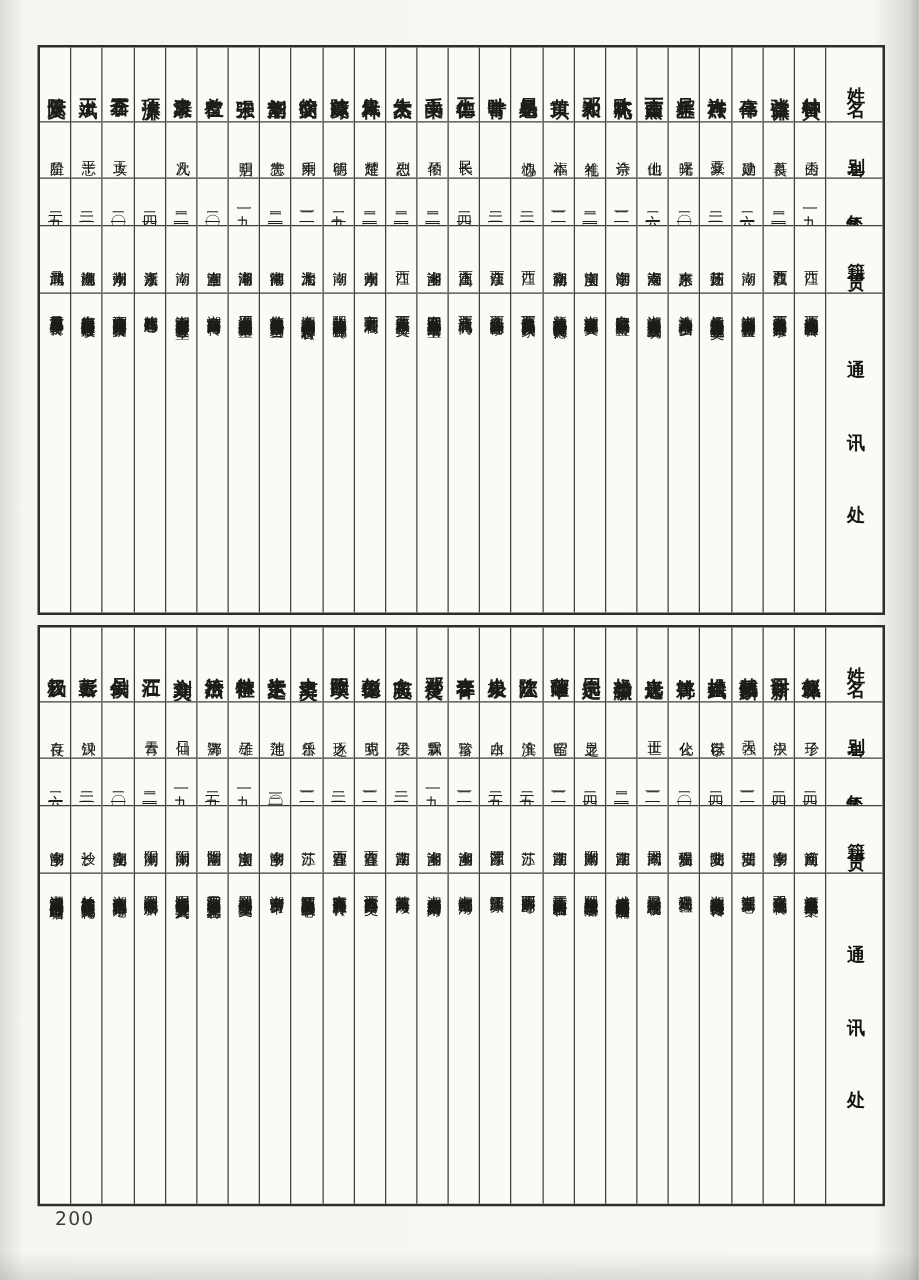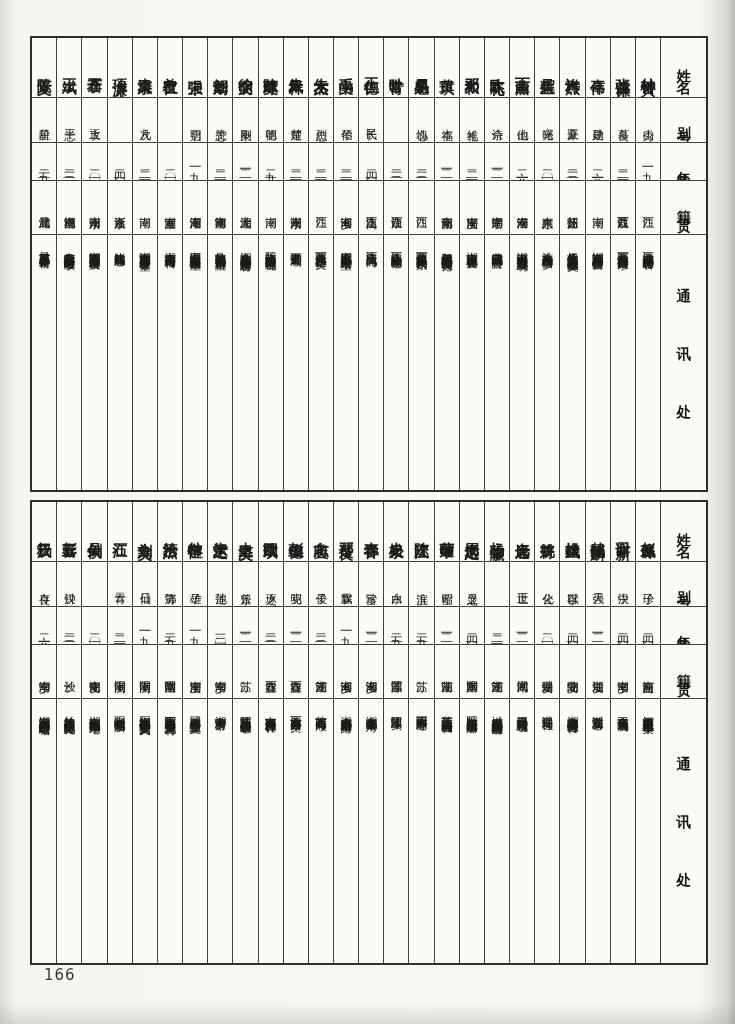--- a/index.html
+++ b/index.html
@@ -954,15 +954,15 @@
           <span class="vtext txt-age">二六</span>
         </div>
         <div class="cell row-native">
           <span class="vtext txt-native">湖南宁乡</span>
         </div>
         <div class="cell row-address">
           <span class="vtext txt-address">湘潭道林市邮转五都麻山竹山嘴坦塘</span>
         </div>
       </div>
     </div>
-  <div class="page-number">166</div>
+  <div class="page-number">200</div>
   <div class="scan-shade-bottom"></div>
 </div>
 
 </body></html>

